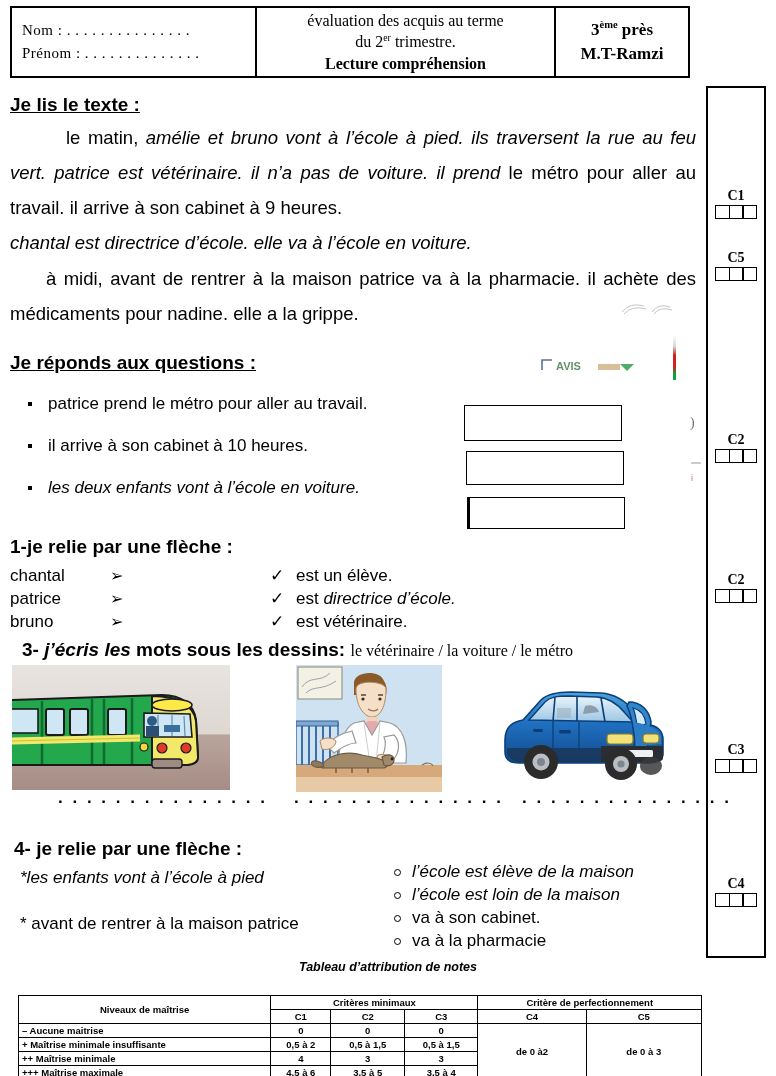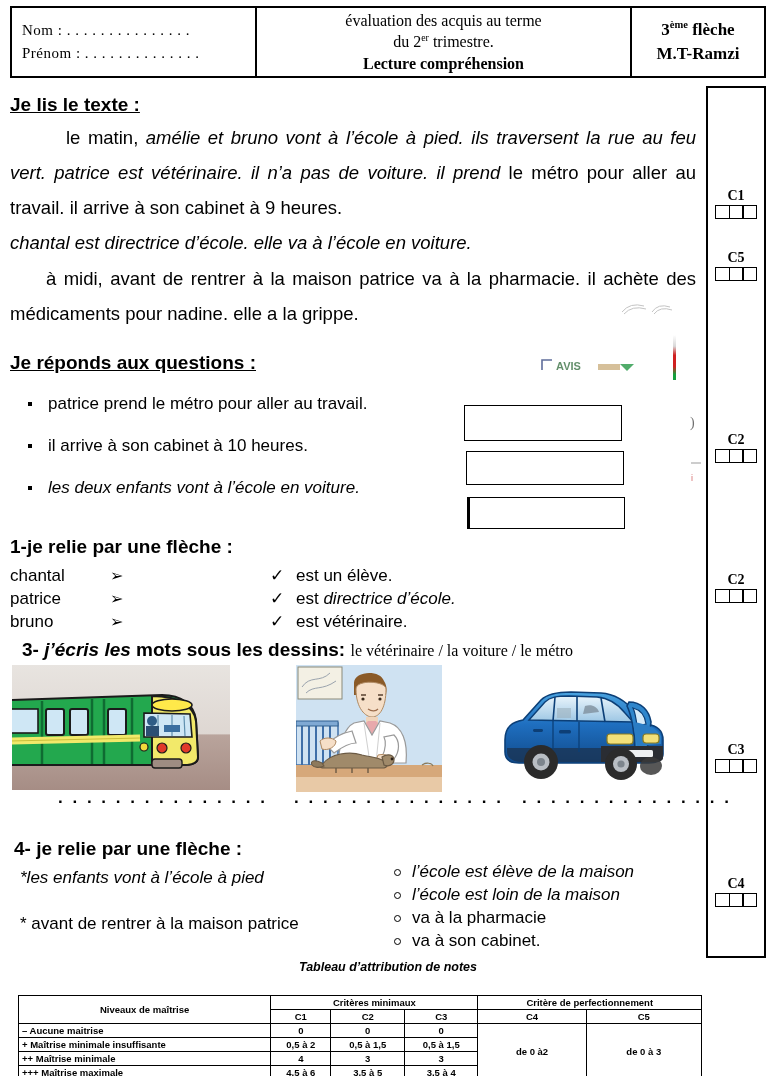--- a/index.html
+++ b/index.html
@@ -14,21 +14,21 @@
     font-family: "Liberation Sans", sans-serif;
     color: #000000;
     overflow: hidden;
   }
 
   
   .header-table {
     position: absolute;
     left: 10px;
     top: 6px;
-    width: 756px;
+    width: 680px;
     height: 72px;
     border: 2px solid #000;
     box-sizing: border-box;
     display: flex;
   }
   .hdr-cell {
     box-sizing: border-box;
     display: flex;
     flex-direction: column;
     justify-content: center;
@@ -228,21 +228,21 @@
   </div>
   <div class="hdr-cell hdr-mid">
     <div>évaluation des acquis  au terme</div>
     <div>
       <span>du 2</span><sup>er</sup><span> trimestre.</span>
     </div>
     <div class="bold">Lecture compréhension</div>
   </div>
   <div class="hdr-cell hdr-right">
     <div>
-      <span>3</span><sup>ème</sup><span> flèche</span>
+      <span>3</span><sup>ème</sup><span> près</span>
     </div>
     <div>M.T-Ramzi</div>
   </div>
 </div>
 
 <div class="sidebar">
   <div class="crit" style="top:100px">
     <div class="crit-label">C1</div>
     <div class="crit-boxes">
         <span></span>
@@ -508,22 +508,22 @@
 <div style="position:absolute;left:14px;top:838px;width:690px;">
   <div class="ex-title">4- je relie par une flèche :</div>
 </div>
 <div style="position:absolute;left:20px;top:868px;width:350px;" class="q4-left">
   <div class="star" style="margin-bottom:26px;">*les enfants vont à l’école à pied</div>
   <div>* avant de rentrer à la maison patrice</div>
 </div>
 <ul class="q4list" style="position:absolute;left:388px;top:862px;width:310px;">
   <li class="ital">l’école est élève de la maison</li>
   <li class="ital">l’école est loin  de la maison</li>
+  <li>va à son cabinet.</li>
   <li>va à la pharmacie</li>
-  <li>va à son cabinet.</li>
 </ul>
 
 <div class="notes-title" style="top:960px;">Tableau d’attribution de notes</div>
 <table class="notes">
   <tbody>
       <tr>
     <td rowspan="2">Niveaux de maîtrise</td>
     <td colspan="3">Critères minimaux</td>
     <td colspan="2">Critère de perfectionnement</td>
   </tr>

